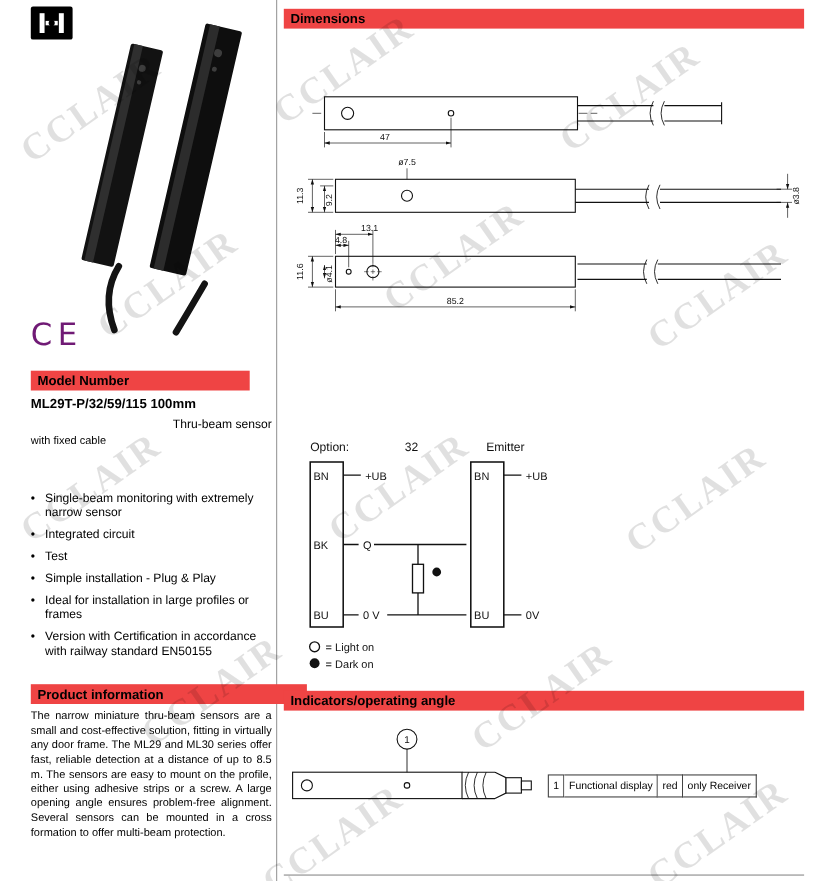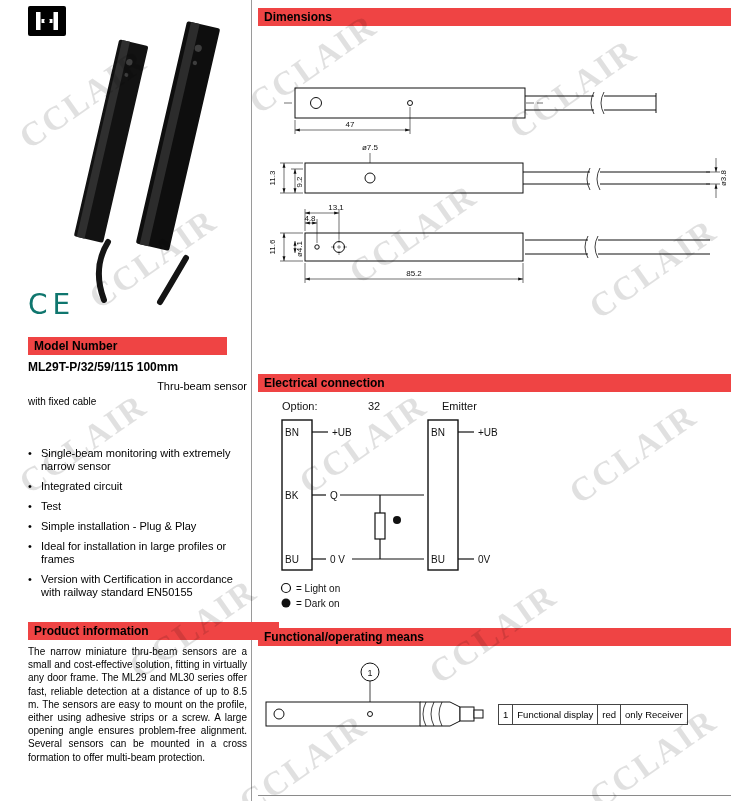--- a/index.html
+++ b/index.html
@@ -7,21 +7,21 @@
   body { font-family:"Liberation Sans", sans-serif; background:#fff; color:#000; position:relative; }
   .page { position:absolute; top:0; left:0; width:739px; height:801px; background:#fff; overflow:hidden; }
   .abs { position:absolute; }
   .hdr { background:#ef4444; color:#000; font-weight:bold; font-size:12px; line-height:18px; height:18px; padding-left:6px; }
   .model-number { font-weight:bold; font-size:12px; margin-bottom:6px; }
   .model-type { font-size:11px; margin-bottom:4px;text-align:right; }
   .model-note { font-size:10px; }
   .feat-item { display:flex; gap:7px; font-size:11px; line-height:13px; margin-bottom:7px; }
   .feat-item .bullet { width:6px; flex:none; }
   .prod-text { font-size:10px; line-height:13.2px; text-align:justify; }
-  .ce { font-size:28px; letter-spacing:5px; color:#0f766e; font-family:"DejaVu Sans", sans-serif; }
+  .ce { font-size:28px; letter-spacing:5px; color:#701a75; font-family:"DejaVu Sans", sans-serif; }
   .divider-v { background:#9a9a9a; }
   .divider-h { background:#8a8a8a; }
   .ind-table { display:flex; font-size:9.5px; line-height:12px; }
   .ind-table .cell { border:1px solid #444; border-left:none; padding:4px 4px 3px 4px; background:#fff; white-space:nowrap; }
   .ind-table .cell:first-child { border-left:1px solid #444; text-align:center; min-width:15px; }
   .watermark { position:absolute; font-family:"Liberation Serif", serif; font-size:34px; font-weight:bold;
                letter-spacing:2px; color:rgba(0,0,0,0.12); transform:rotate(-35deg);
                pointer-events:none; z-index:9; white-space:nowrap; }
   svg text { font-family:"Liberation Sans", sans-serif; }
 </style>
@@ -178,21 +178,20 @@
         <line x1="267" y1="210" x2="330" y2="210"></line>
         <line x1="267" y1="224" x2="330" y2="224"></line>
         <path d="M330,206 q-6,11 0,22" stroke-width="0.8"></path>
         <path d="M340,206 q-6,11 0,22" stroke-width="0.8"></path>
         <line x1="340" y1="210" x2="452" y2="210"></line>
         <line x1="340" y1="224" x2="452" y2="224"></line>
       </g>
     </g>
   </svg>
 
-  <div class="abs hdr" style="left:258px; top:374px; width:473px;">Electrical connection</div>
 
   <svg class="abs" style="left:258px; top:396px;" width="473" height="228" viewBox="0 0 473 228">
     <g fill="#111" font-size="11">
       <text x="24" y="14">Option:</text>
       <text x="110" y="14">32</text>
       <text x="184" y="14">Emitter</text>
     </g>
 
     <g stroke="#111" stroke-width="1.4" fill="#fff">
       <rect x="24" y="24" width="30" height="150"></rect>
@@ -236,21 +235,21 @@
     </g>
 
     <g>
       <circle cx="28" cy="192" r="4.5" stroke="#111" stroke-width="1.2" fill="#fff"></circle>
       <text x="38" y="196" fill="#111" font-size="10">= Light on</text>
       <circle cx="28" cy="207" r="4.5" fill="#111"></circle>
       <text x="38" y="211" fill="#111" font-size="10">= Dark on</text>
     </g>
   </svg>
 
-  <div class="abs hdr" style="left:258px; top:628px; width:473px;">Functional/operating means</div>
+  <div class="abs hdr" style="left:258px; top:628px; width:473px;">Indicators/operating angle</div>
 
   <svg class="abs" style="left:258px; top:650px;" width="473" height="148" viewBox="0 0 473 148">
     <g stroke="#111" stroke-width="1" fill="none">
       <circle cx="112" cy="22" r="9"></circle>
       <line x1="112" y1="31" x2="112" y2="60" stroke-width="0.8"></line>
       <rect x="8" y="52" width="154" height="24" fill="#fff"></rect>
       <circle cx="21" cy="64" r="5"></circle>
       <circle cx="112" cy="64" r="2.5"></circle>
       <line x1="162" y1="52" x2="192" y2="52"></line>
       <line x1="162" y1="76" x2="192" y2="76"></line>

